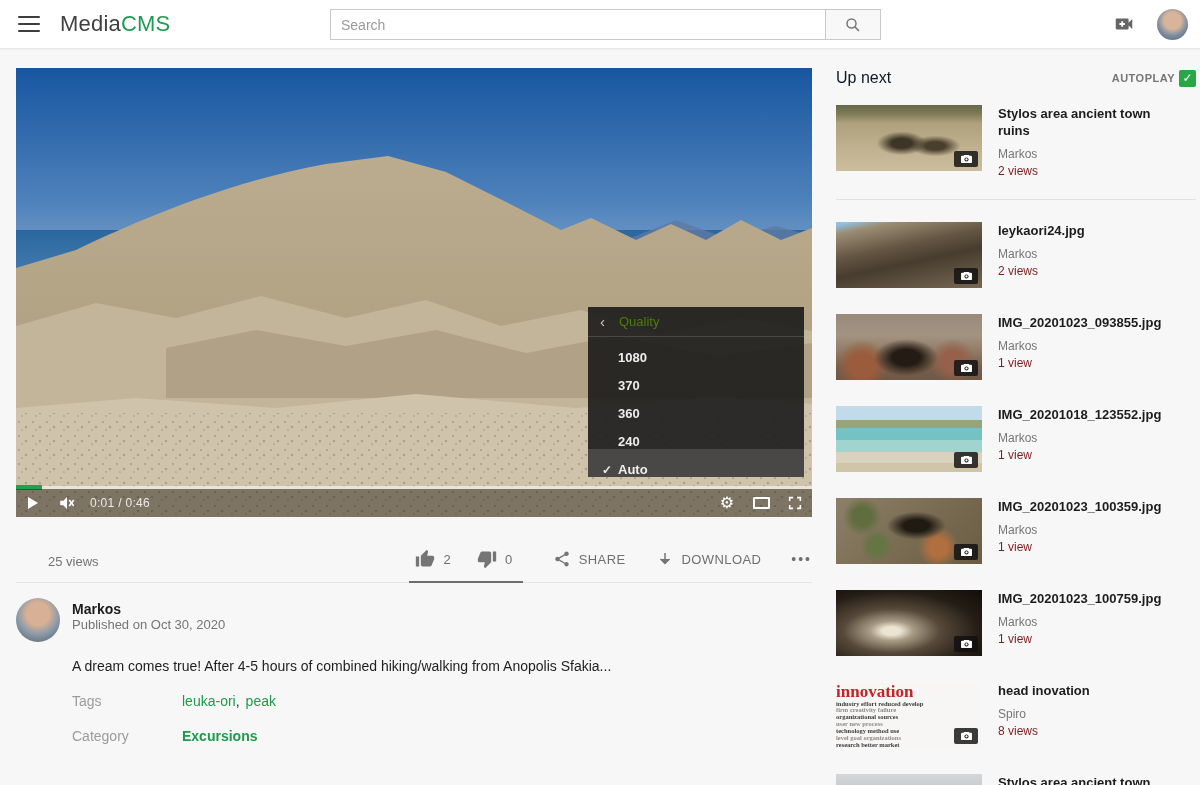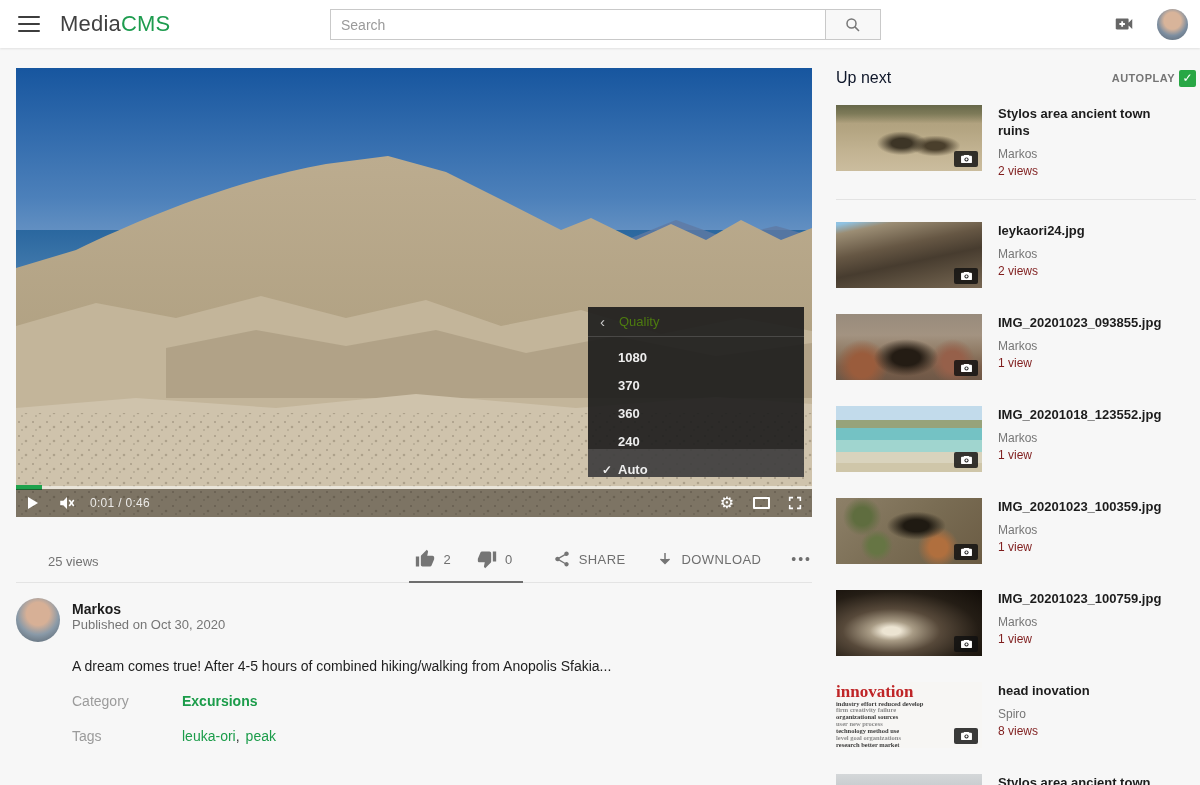--- a/index.html
+++ b/index.html
@@ -289,26 +289,26 @@
     <span class="avatar-lg"></span>
     <div class="author-txt">
       <div class="author-name">Markos</div>
       <div class="published">Published on Oct 30, 2020</div>
     </div>
   </div>
 
   <p class="desc">A dream comes true! After 4-5 hours of combined hiking/walking from Anopolis Sfakia...</p>
 
   <div class="kv-row">
+    <span class="kv-label">Tags</span>
+    <span><span class="tag-link">leuka-ori</span><span class="tag-comma">,</span><span class="tag-link">peak</span></span>
+  </div>
+  <div class="kv-row">
     <span class="kv-label">Category</span>
     <span class="cat-link">Excursions</span>
-  </div>
-  <div class="kv-row">
-    <span class="kv-label">Tags</span>
-    <span><span class="tag-link">leuka-ori</span><span class="tag-comma">,</span><span class="tag-link">peak</span></span>
   </div>
 
 </div>
 
 <aside class="sidebar">
   <div class="side-head">
     <span class="up-next">Up next</span>
     <span class="autoplay">
       <span class="autoplay-label">AUTOPLAY</span>
       <span class="checkbox">

